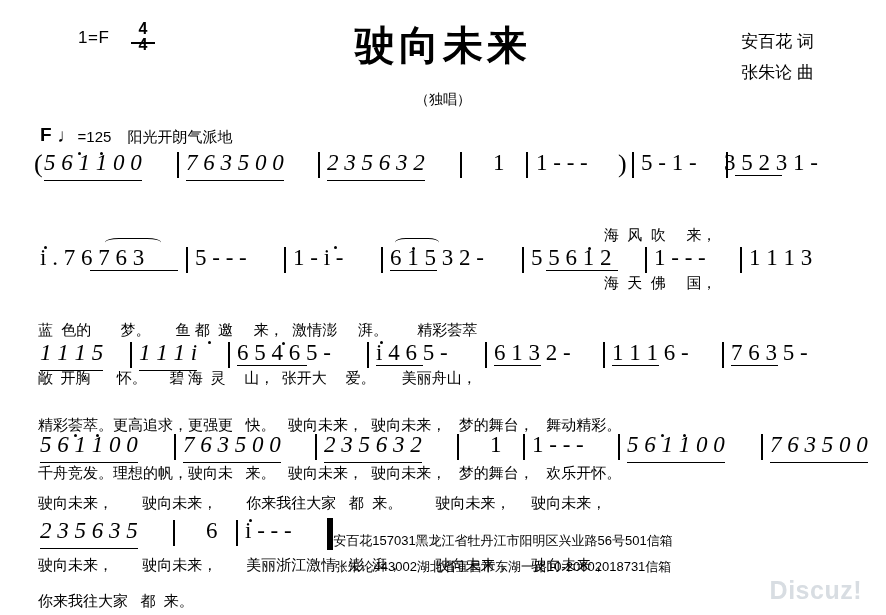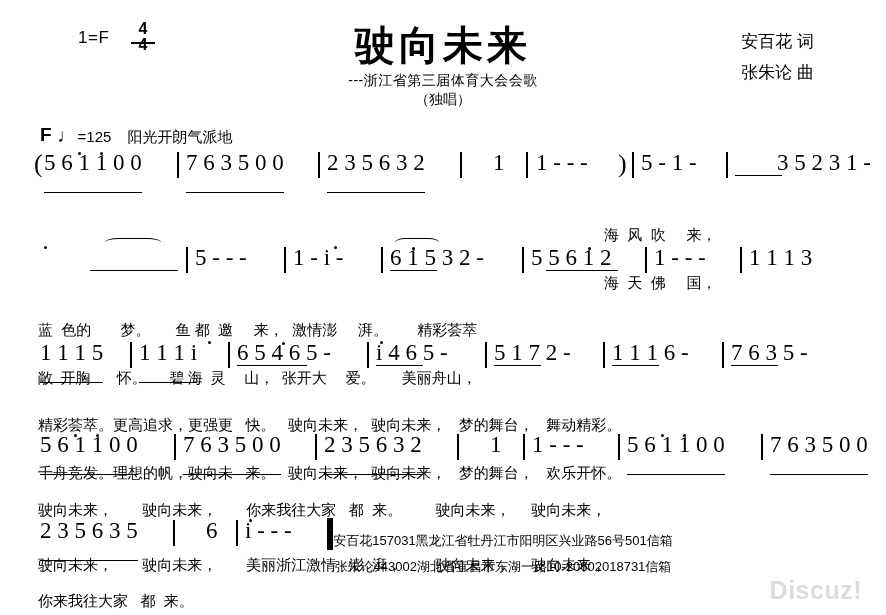--- a/index.html
+++ b/index.html
@@ -134,21 +134,21 @@
     position: relative;
     height: 24px;
     font-size: 15px;
     white-space: pre;
   }
   .lyric .seg {
     position: absolute;
     top: 0;
     white-space: pre;
   }
-  .under1 { border-bottom: 1.6px solid #000; padding-bottom: 16px; }
+  .under1 { border-bottom: 1.6px solid #000; padding-bottom: 4px; font-style: italic; }
   .slur {
     position: absolute;
     border: 1.4px solid #000;
     border-bottom: none;
     border-left: none;
     border-right: none;
     border-radius: 50% / 100%;
     height: 8px;
   }
   .barline {
@@ -202,21 +202,20 @@
 
   <div class="key-sig">1=F</div>
 
   <div class="time-sig">
     <span class="num">4</span>
     <span class="den">4</span>
   </div>
   <div style="position:absolute;left:131px;top:42px;width:24px;height:1.6px;background:#000;"></div>
 
   <div class="title">驶向未来</div>
-  <div class="subtitle">---浙江省第三届体育大会会歌</div>
   <div class="perform-note">（独唱）</div>
 
   <div class="credits">
     <div>安百花  词</div>
     <div>张朱论  曲</div>
   </div>
 
   <div class="tempo-row">
     <span class="tempo-clef">F</span>
     <span class="tempo-note">♩</span>
@@ -235,33 +234,34 @@
       <span class="barline" style="left:318px;"></span>
       <span class="seg under1" style="left:327px;">2 3 5 6 3 2</span>
       <span class="barline" style="left:460px;"></span>
       <span class="seg" style="left:493px;">1</span>
       <span class="barline" style="left:526px;"></span>
       <span class="seg" style="left:536px;">1 - - -</span>
       <span class="seg" style="left:618px;top:-1px;font-size:26px;">)</span>
       <span class="barline" style="left:632px;"></span>
       <span class="seg" style="left:641px;">5 - 1 -</span>
       <span class="barline" style="left:726px;"></span>
-      <span class="seg" style="left:777px;text-align:center;">3 5 2 3 1 -</span>
+      <span class="seg" style="left:724px;text-align:center;">3 5 2 3 1 -</span>
       <span class="seg" style="left:735px;top:-1px;"><span style="border-bottom:1.6px solid #000;display:inline-block;width:47px;height:26px;"></span></span>
     </div>
     <div class="lyric" style="top:42px;">
       <span class="seg" style="left:604px;">海  风  吹     来，</span>
     </div>
     <div class="lyric" style="top:66px;">
       <span class="seg" style="left:604px;">海  天  佛     国，</span>
     </div>
   </div>
 
   <div class="system" style="top:245px;">
     <div class="notes">
+      <span class="seg" style="left:40px;">i . 7 6 7 6 3</span>
       <span class="hi-dot" style="left:44px;top:1px;"></span>
       <span class="slur" style="left:105px;top:-7px;width:56px;"></span>
       <span class="seg" style="left:90px;top:-1px;"><span style="border-bottom:1.6px solid #000;display:inline-block;width:88px;height:26px;"></span></span>
       <span class="barline" style="left:186px;"></span>
       <span class="seg" style="left:195px;">5 - - -</span>
       <span class="barline" style="left:284px;"></span>
       <span class="seg" style="left:293px;">1 - i -</span>
       <span class="hi-dot" style="left:334px;top:1px;"></span>
       <span class="barline" style="left:381px;"></span>
       <span class="seg" style="left:390px;">6 1 5 3 2 -</span>
@@ -293,21 +293,21 @@
       <span class="hi-dot" style="left:208px;top:1px;"></span>
       <span class="barline" style="left:228px;"></span>
       <span class="seg" style="left:237px;">6 5 4 6 5 -</span>
       <span class="seg" style="left:237px;top:-1px;"><span style="border-bottom:1.6px solid #000;display:inline-block;width:70px;height:26px;"></span></span>
       <span class="hi-dot" style="left:282px;top:2px;"></span>
       <span class="barline" style="left:367px;"></span>
       <span class="seg" style="left:376px;">i 4 6 5 -</span>
       <span class="hi-dot" style="left:380px;top:1px;"></span>
       <span class="seg" style="left:376px;top:-1px;"><span style="border-bottom:1.6px solid #000;display:inline-block;width:47px;height:26px;"></span></span>
       <span class="barline" style="left:485px;"></span>
-      <span class="seg" style="left:494px;">5 1 7 2 -</span>
+      <span class="seg" style="left:494px;">6 1 3 2 -</span>
       <span class="seg" style="left:494px;top:-1px;"><span style="border-bottom:1.6px solid #000;display:inline-block;width:47px;height:26px;"></span></span>
       <span class="barline" style="left:603px;"></span>
       <span class="seg" style="left:612px;">1 1 1 6 -</span>
       <span class="seg" style="left:612px;top:-1px;"><span style="border-bottom:1.6px solid #000;display:inline-block;width:47px;height:26px;"></span></span>
       <span class="barline" style="left:722px;"></span>
       <span class="seg" style="left:731px;">7 6 3 5 -</span>
       <span class="seg" style="left:731px;top:-1px;"><span style="border-bottom:1.6px solid #000;display:inline-block;width:47px;height:26px;"></span></span>
     </div>
     <div class="lyric" style="top:42px;">
       <span class="seg" style="left:38px;">精彩荟萃。更高追求，更强更   快。   驶向未来，  驶向未来，   梦的舞台，   舞动精彩。</span>
@@ -330,21 +330,21 @@
       <span class="seg" style="left:490px;">1</span>
       <span class="barline" style="left:523px;"></span>
       <span class="seg" style="left:532px;">1 - - -</span>
       <span class="barline" style="left:618px;"></span>
       <span class="seg under1" style="left:627px;">5 6 1 1 0 0</span>
       <span class="hi-dot" style="left:661px;top:2px;"></span>
       <span class="hi-dot" style="left:683px;top:2px;"></span>
       <span class="barline" style="left:761px;"></span>
       <span class="seg under1" style="left:770px;">7 6 3 5 0 0</span>
     </div>
-    <div class="lyric" style="top:35px;">
+    <div class="lyric" style="top:28px;">
       <span class="seg" style="left:38px;">驶向未来，       驶向未来，       你来我往大家   都  来。        驶向未来，     驶向未来，</span>
     </div>
     <div class="lyric" style="top:66px;">
       <span class="seg" style="left:38px;">驶向未来，       驶向未来，       美丽浙江激情   澎  湃，        驶向未来，     驶向未来，</span>
     </div>
   </div>
 
   <div class="system" style="top:518px;">
     <div class="notes">
       <span class="seg under1" style="left:40px;">2 3 5 6 3 5</span>

